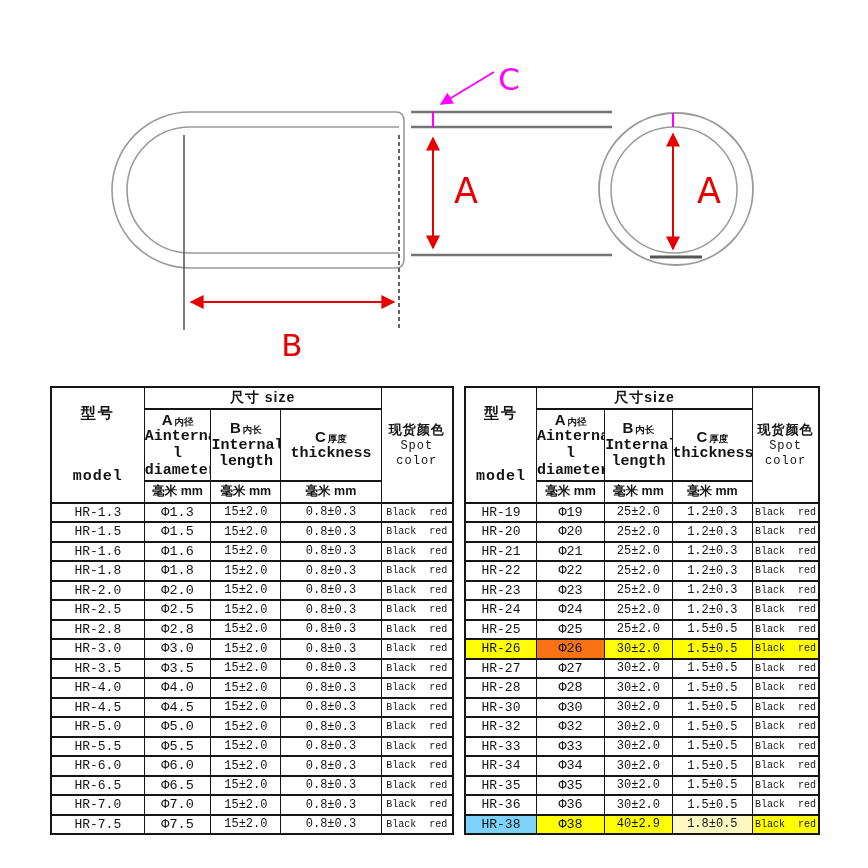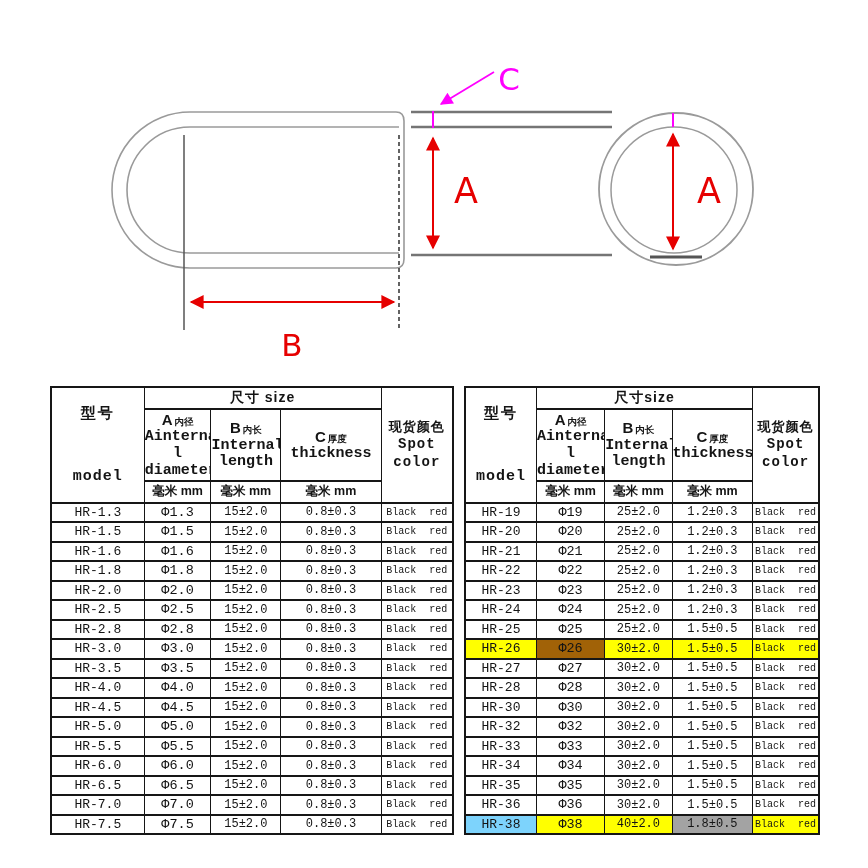--- a/index.html
+++ b/index.html
@@ -28,21 +28,21 @@
   .r-dim th{height:62px;}
   .r-unit th{height:20px;font-size:12.5px;font-weight:bold;}
   .h-model .cn{font-size:15px;font-weight:bold;letter-spacing:2px;}
   .h-model .en{font-size:15px;font-weight:bold;font-family:"Liberation Mono","DejaVu Sans Mono",monospace;margin-top:45px;}
   .dim-top{line-height:1.2;}
   .dim-letter{font-size:15px;font-weight:bold;margin-right:2px;}
   .dim-cn{font-size:9.5px;font-weight:bold;}
   .dim-sub{font-size:15px;font-weight:bold;white-space:pre-line;line-height:1.12;
            font-family:"Liberation Mono","DejaVu Sans Mono",monospace;}
   .h-color .cn{font-size:13px;font-weight:bold;}
-  .h-color .en{font-size:14px;font-weight:bold;white-space:pre-line;line-height:1.25;
+  .h-color .en{font-size:12px;font-weight:normal;white-space:pre-line;line-height:1.25;
                font-family:"Liberation Mono","DejaVu Sans Mono",monospace;text-align:center;}
   .spec tbody tr{height:19.5px;}
   .spec tbody td{font-family:"Liberation Mono","DejaVu Sans Mono",monospace;}
   .c-model{font-size:13px;}
   .c-a{font-size:13.5px;}
   .c-b{font-size:12px;}
   .c-c{font-size:12px;}
   .c-color{font-size:10px;word-spacing:7px;}
 </style>
 </head>
@@ -353,21 +353,21 @@
       </tr>
       <tr>
         <td class="c-model">HR-25</td>
         <td class="c-a">Φ25</td>
         <td class="c-b">25±2.0</td>
         <td class="c-c">1.5±0.5</td>
         <td class="c-color">Black red</td>
       </tr>
       <tr>
         <td class="c-model" style="background: rgb(255, 255, 0);">HR-26</td>
-        <td class="c-a" style="background: #a16207;">Φ26</td>
+        <td class="c-a" style="background: #f97316;">Φ26</td>
         <td class="c-b" style="background: rgb(255, 255, 0);">30±2.0</td>
         <td class="c-c" style="background: rgb(255, 255, 0);">1.5±0.5</td>
         <td class="c-color" style="background: rgb(255, 255, 0);">Black red</td>
       </tr>
       <tr>
         <td class="c-model">HR-27</td>
         <td class="c-a">Φ27</td>
         <td class="c-b">30±2.0</td>
         <td class="c-c">1.5±0.5</td>
         <td class="c-color">Black red</td>
@@ -417,18 +417,18 @@
       <tr>
         <td class="c-model">HR-36</td>
         <td class="c-a">Φ36</td>
         <td class="c-b">30±2.0</td>
         <td class="c-c">1.5±0.5</td>
         <td class="c-color">Black red</td>
       </tr>
       <tr>
         <td class="c-model" style="background: #7dd3fc;">HR-38</td>
         <td class="c-a" style="background: rgb(255, 255, 0);">Φ38</td>
-        <td class="c-b" style="background: rgb(255, 255, 0);">40±2.0</td>
-        <td class="c-c" style="background: #a3a3a3;">1.8±0.5</td>
+        <td class="c-b" style="background: rgb(255, 255, 0);">40±2.9</td>
+        <td class="c-c" style="background: #fef9c3;">1.8±0.5</td>
         <td class="c-color" style="background: rgb(255, 255, 0);">Black red</td>
       </tr>
     </tbody>
 </table>
 
 </body></html>

